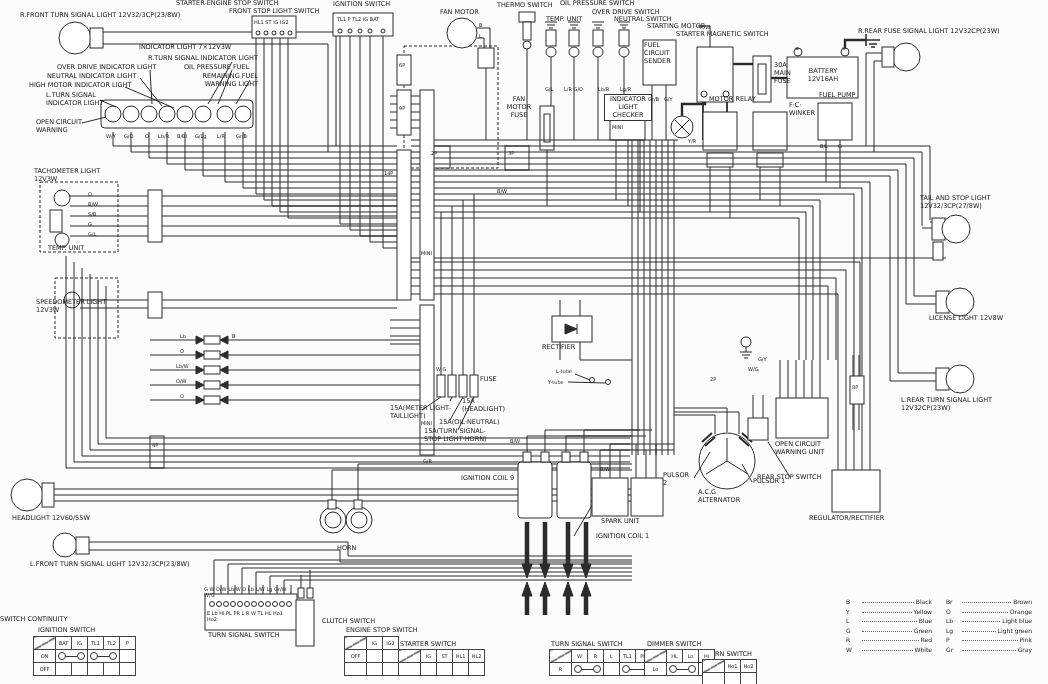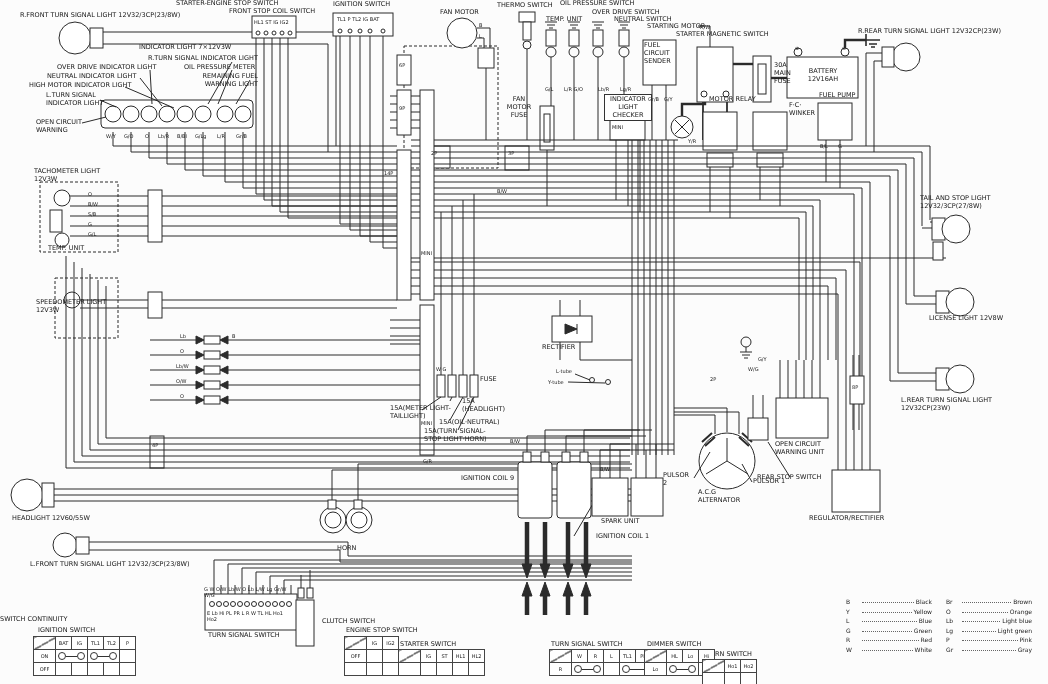--- a/index.html
+++ b/index.html
@@ -418,26 +418,26 @@
     <path d="M898 373 H936 M890 381 H936"></path>
   </g>
 
   <g>
     <path d="M632 140 V455 M638 140 V455 M644 140 V455 M650 140 V455 M656 140 V455 M662 140 V455 M668 140 V455 M674 140 V455"></path>
   </g>
 </svg>
 
 <div class="lbl" style="left:20px;top:12px">R.FRONT TURN SIGNAL LIGHT 12V32/3CP(23/8W)</div>
 <div class="lbl" style="left:176px;top:0px">STARTER-ENGINE STOP SWITCH</div>
-<div class="lbl" style="left:229px;top:8px">FRONT STOP COIL SWITCH</div>
+<div class="lbl" style="left:229px;top:8px">FRONT STOP LIGHT SWITCH</div>
 <div class="lbl" style="left:333px;top:1px">IGNITION SWITCH</div>
 <div class="lbl" style="left:139px;top:44px">INDICATOR LIGHT 7×12V3W</div>
 <div class="lbl" style="left:148px;top:55px">R.TURN SIGNAL INDICATOR LIGHT</div>
 <div class="lbl" style="left:57px;top:64px">OVER DRIVE INDICATOR LIGHT</div>
-<div class="lbl" style="left:184px;top:64px">OIL PRESSURE METER</div>
+<div class="lbl" style="left:184px;top:64px">OIL PRESSURE FUEL</div>
 <div class="lbl" style="left:47px;top:73px">NEUTRAL INDICATOR LIGHT</div>
 <div class="lbl" style="left:196px;top:73px;width:62px;text-align:right">REMAINING FUEL
 WARNING LIGHT</div>
 <div class="lbl" style="left:29px;top:82px">HIGH MOTOR INDICATOR LIGHT</div>
 <div class="lbl" style="left:46px;top:92px">L.TURN SIGNAL
 INDICATOR LIGHT</div>
 <div class="lbl" style="left:36px;top:119px">OPEN CIRCUIT
 WARNING</div>
 <div class="lbl" style="left:440px;top:9px">FAN MOTOR</div>
 <div class="lbl" style="left:497px;top:2px">THERMO SWITCH</div>
@@ -448,21 +448,21 @@
 <div class="lbl" style="left:647px;top:23px">STARTING MOTOR</div>
 <div class="lbl" style="left:676px;top:31px">STARTER MAGNETIC SWITCH</div>
 <div class="lbl" style="left:644px;top:42px">FUEL
 CIRCUIT
 SENDER</div>
 <div class="lbl" style="left:774px;top:62px">30A
 MAIN
 FUSE</div>
 <div class="lbl ctr" style="left:798px;top:68px;width:50px">BATTERY
 12V16AH</div>
-<div class="lbl" style="left:858px;top:28px">R.REAR TURN SIGNAL LIGHT 12V32CP(23W)</div>
+<div class="lbl" style="left:858px;top:28px">R.REAR FUSE SIGNAL LIGHT 12V32CP(23W)</div>
 <div class="lbl" style="left:709px;top:96px">MOTOR RELAY</div>
 <div class="lbl" style="left:789px;top:102px">F·C·
 WINKER</div>
 <div class="lbl" style="left:819px;top:92px">FUEL PUMP</div>
 <div class="lbl ctr" style="left:500px;top:96px;width:38px">FAN MOTOR
 FUSE</div>
 <div class="lbl boxed" style="left:604px;top:94px;width:40px">INDICATOR
 LIGHT
 CHECKER</div>
 <div class="lbl" style="left:34px;top:168px">TACHOMETER LIGHT

